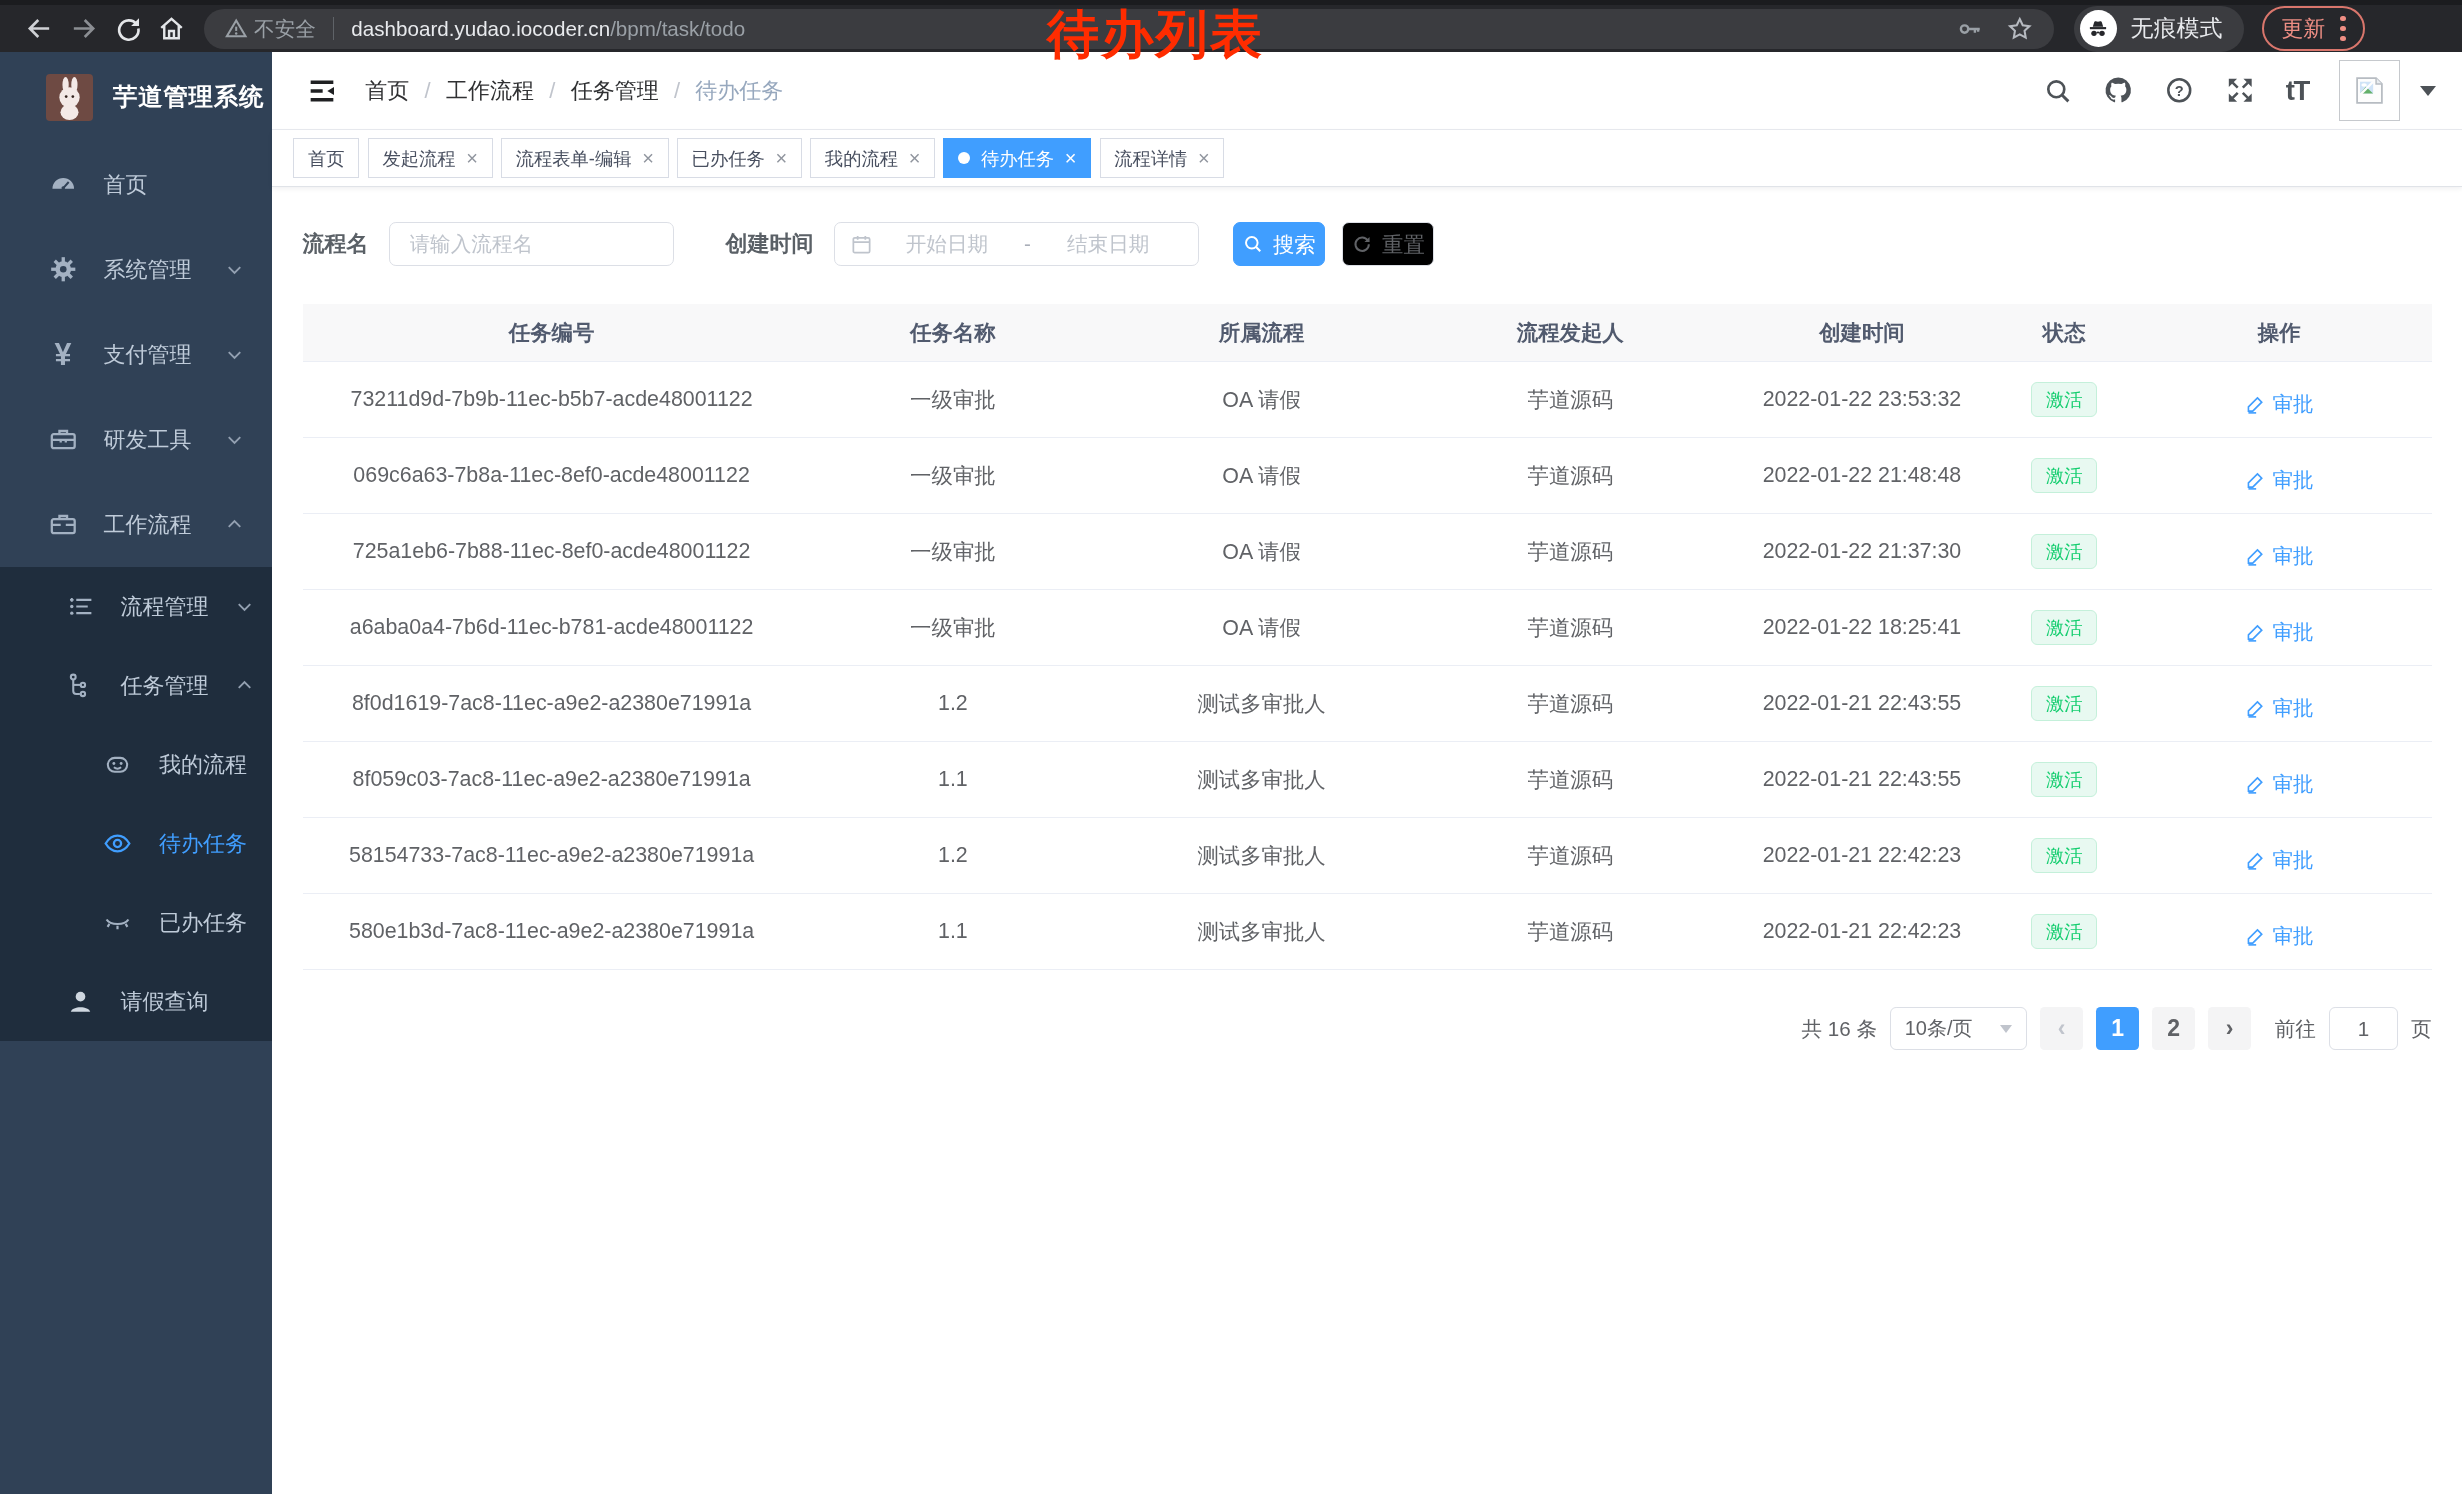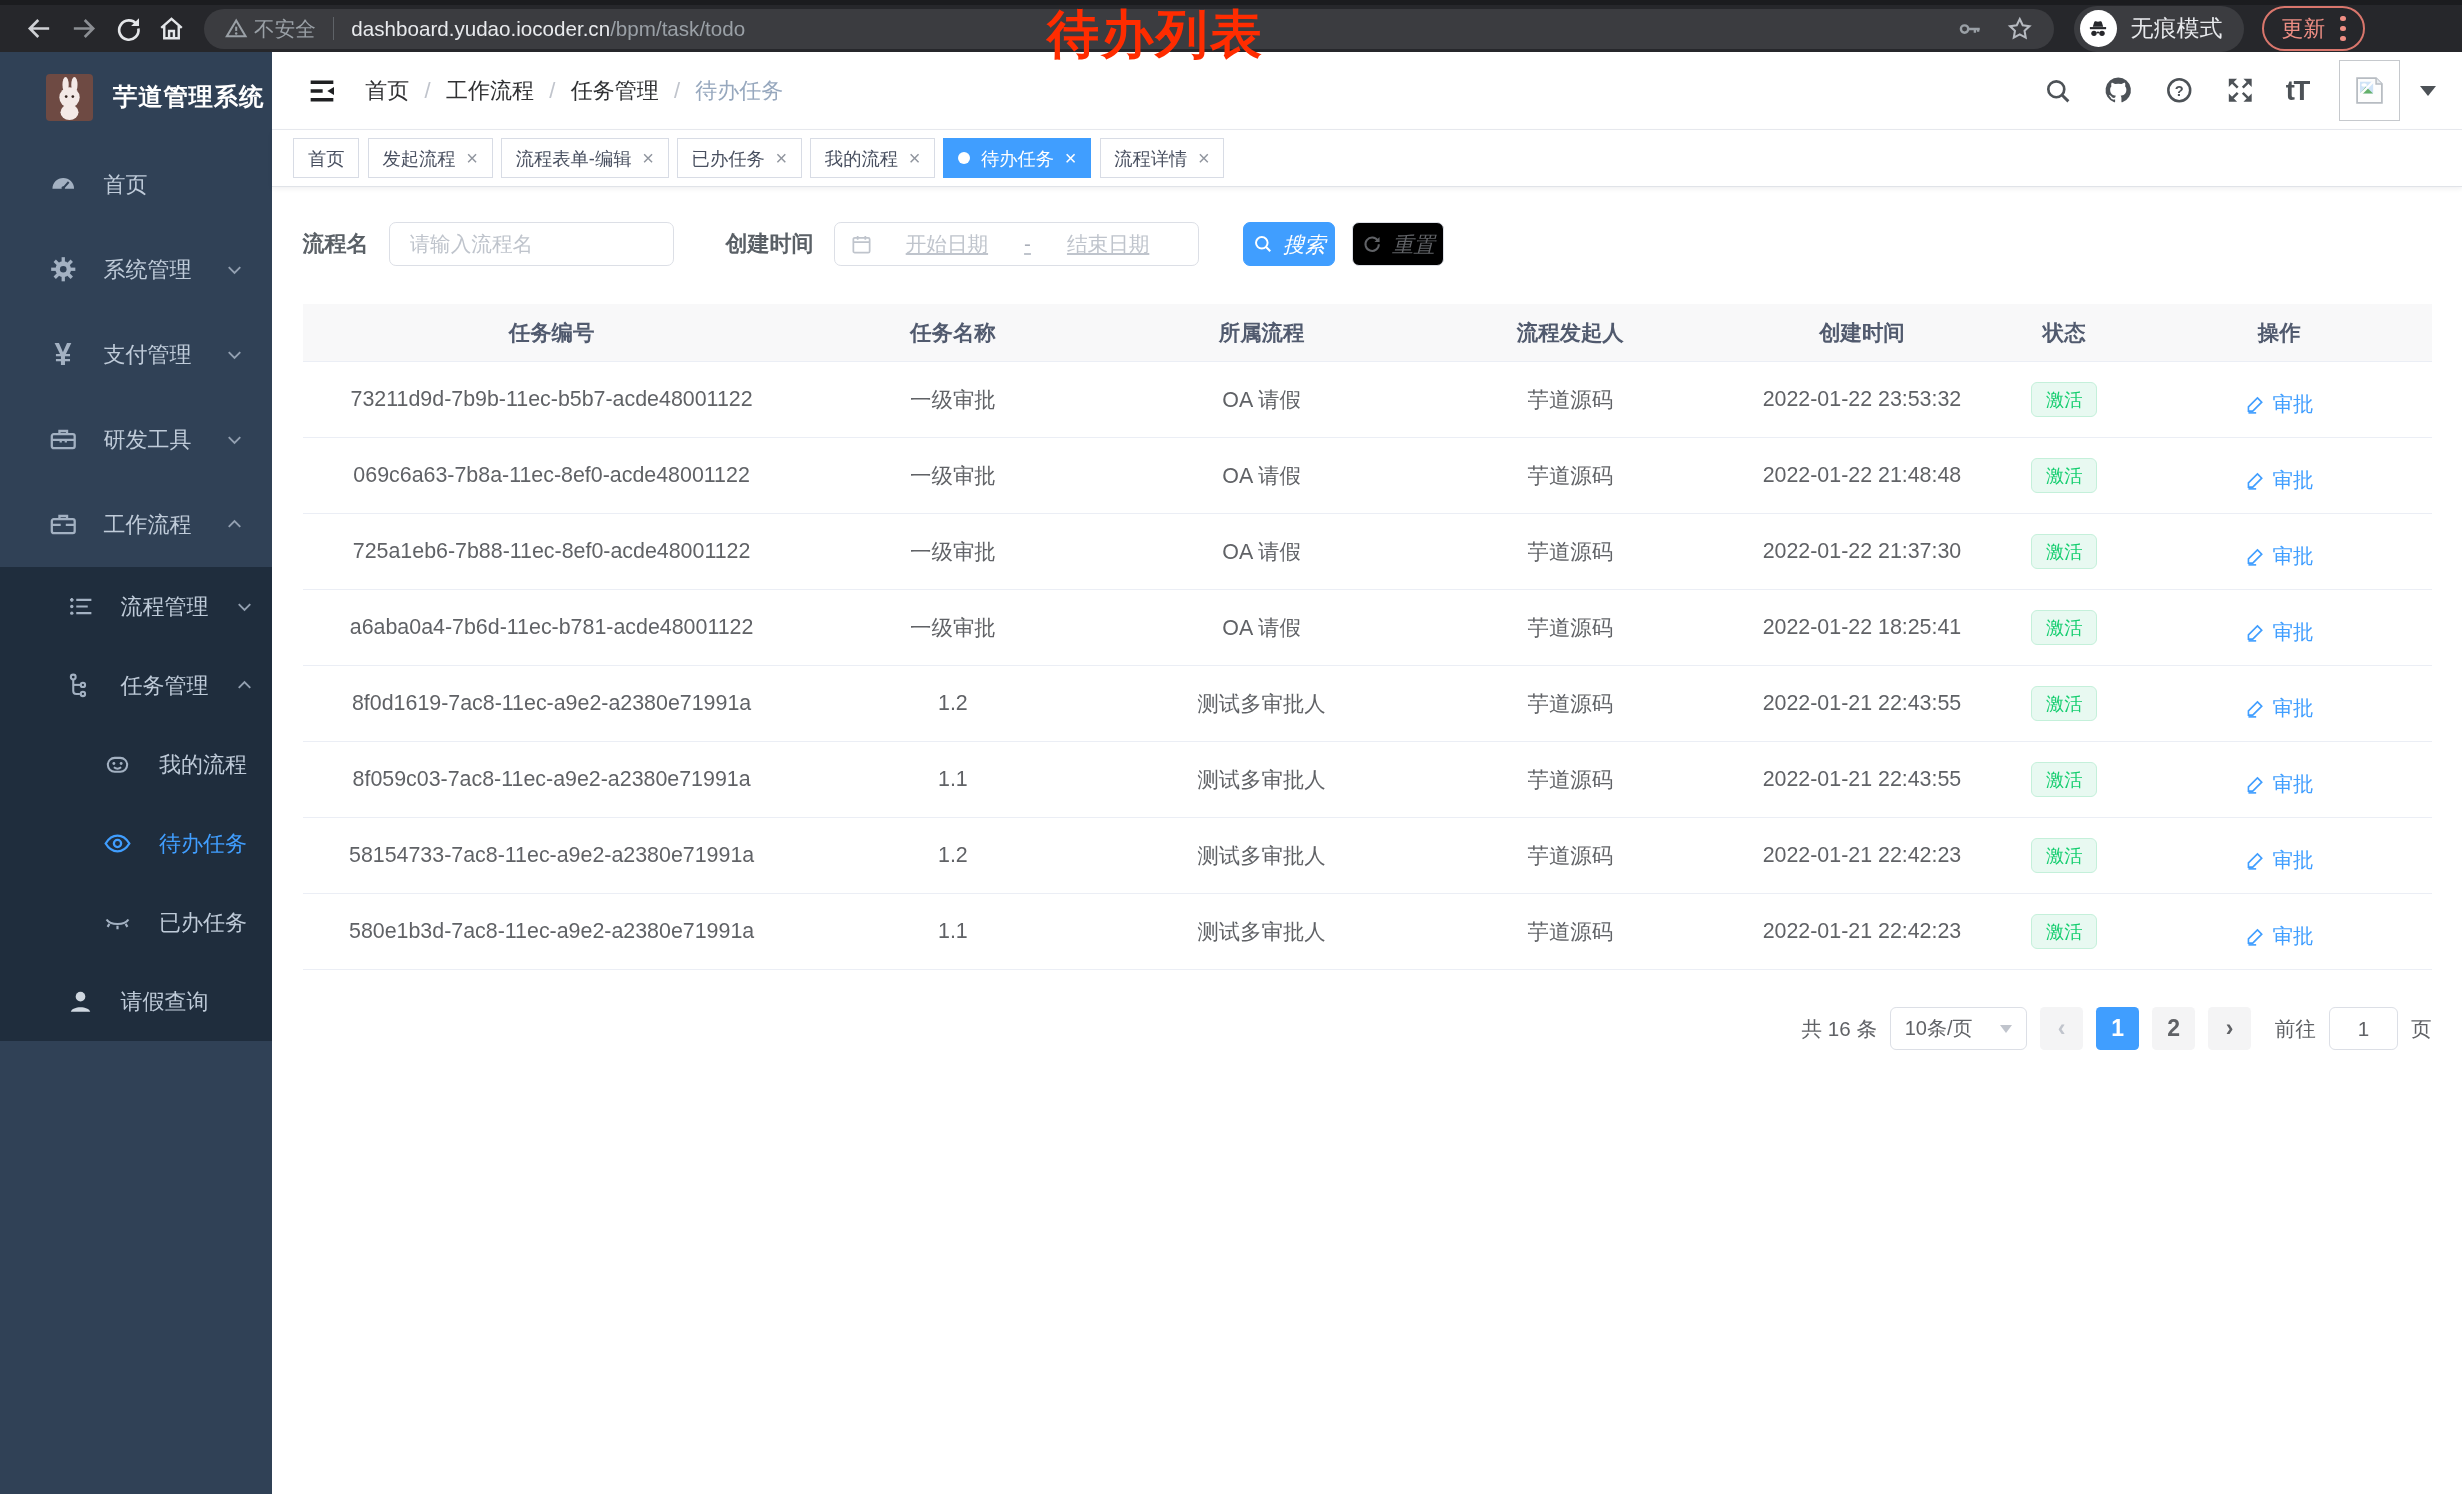--- a/index.html
+++ b/index.html
@@ -69,25 +69,25 @@
 
   
   .content{padding:35px 30.5px 0 30.5px;flex:1;}
   .filter-row{display:flex;align-items:center;}
   .f-label{font-size:22px;font-weight:600;color:#5a6066;margin-right:20px;white-space:nowrap;}
   .text-input{width:285px;height:44px;box-sizing:border-box;border:1.5px solid #dcdfe6;border-radius:6.9px;
     padding:0 20px;font-size:20.6px;color:#606266;outline:none;}
   .text-input::placeholder{color:#bfc4cc;}
   .lbl-gap{margin-left:52px;}
   .date-range{width:365px;height:44px;box-sizing:border-box;border:1.5px solid #dcdfe6;border-radius:6.9px;
-    display:flex;align-items:center;padding:0 15.3px;color:#bfc4cc;font-size:20.6px;margin-right:44px;text-decoration:underline;}
+    display:flex;align-items:center;padding:0 15.3px;color:#bfc4cc;font-size:20.6px;margin-right:34px;}
   .date-range .ph{flex:1;text-align:center;white-space:nowrap;}
   .date-range .sep{color:#a9aeb8;padding:0 3.1px;}
   .btn{height:44px;border-radius:7px;display:inline-flex;align-items:center;gap:10px;padding:0 8px;
-    font-size:21.4px;cursor:pointer;box-sizing:border-box;font-style:italic;}
+    font-size:21.4px;cursor:pointer;box-sizing:border-box;}
   .btn-primary{background:#409eff;border:1.5px solid #409eff;color:#fff;}
   .btn-plain{background:#000000;border:1.5px solid #dcdfe6;color:#606266;margin-left:17px;text-align:center;}
 
   
   .task-table{width:100%;border-collapse:collapse;margin-top:38px;table-layout:fixed;}
   .task-table th{background:#f8f8f9;height:55px;font-size:21.4px;color:#515a6e;font-weight:bold;text-align:center;
     border-bottom:1.5px solid #ebeef5;white-space:nowrap;}
   .task-table td{height:73px;font-size:21.4px;color:#606266;text-align:center;border-bottom:1.5px solid #ebeef5;
     white-space:nowrap;overflow:hidden;}
   .badge{display:inline-block;background:#e8f9f1;border:1.5px solid #c4f0da;color:#16ce70;border-radius:6.1px;

